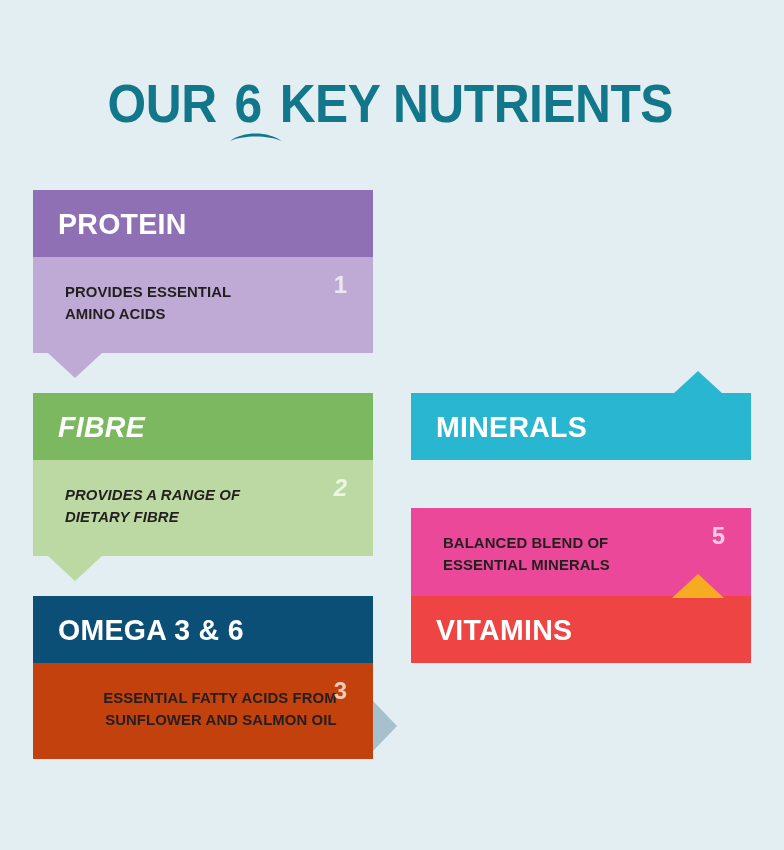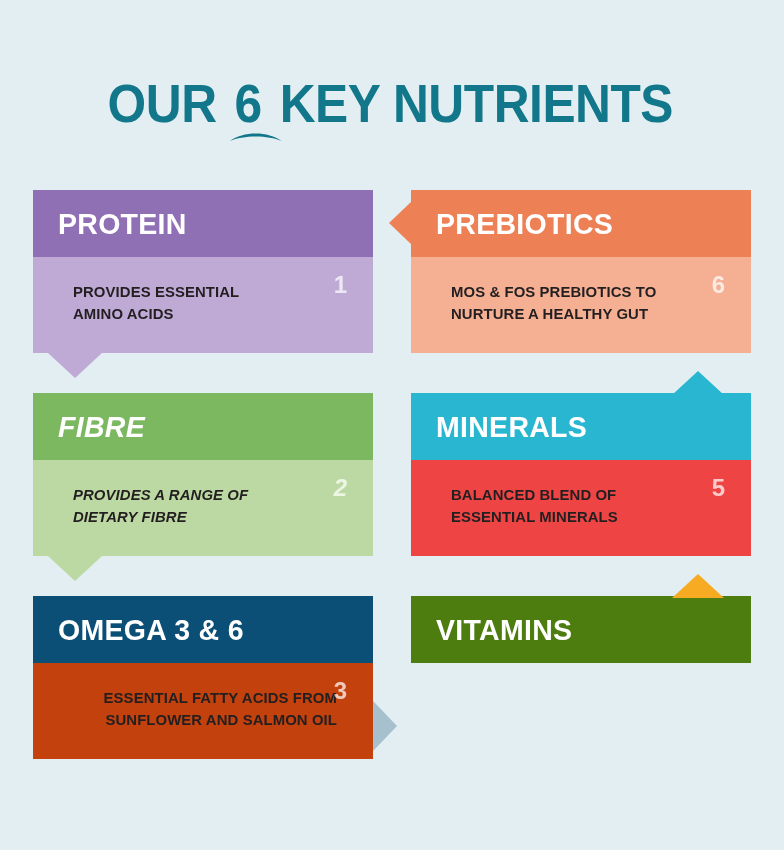--- a/index.html
+++ b/index.html
@@ -56,21 +56,21 @@
     font-size:30px;
     color:#ffffff;
     letter-spacing:0.3px;
     transform:scaleX(0.95);
     transform-origin:left center;
     white-space:nowrap;
   }
   .card .body {
     position:relative;
     height:96px;
-    padding:24px 25px 0 40px;
+    padding:24px 25px 0 32px;
   }
   .card .body .desc {
     font-weight:bold;
     font-size:15.5px;
     line-height:1.42;
     letter-spacing:0.1px;
     color:#231f20;
     transform:scaleX(0.96);
     transform-origin:left top;
     white-space:pre-line;
@@ -141,69 +141,58 @@
         <span class="htxt">PROTEIN</span>
       </div>
       <div class="body" style="background:#bfaad6;">
         <div class="desc">PROVIDES ESSENTIAL
 AMINO ACIDS</div>
         <div class="num">1</div>
         <span class="tab-down" style="border-top:25px solid #bfaad6;"></span>
       </div>
     </div>
 
-    <div class="card" style="left:411px; top:190px; width:340px;">
-      <div class="head" style="background:#ed8055;">
-        <span class="htxt">PREBIOTICS</span>
-        <span class="tab-left" style="border-right:23px solid #ed8055;"></span>
-      </div>
-      <div class="body" style="background:#f5b094;">
-        <div class="desc">MOS &amp; FOS PREBIOTICS TO
-NURTURE A HEALTHY GUT</div>
-        <div class="num">6</div>
-      </div>
-    </div>
 
     <div class="card" style="left:33px; top:393px; width:340px;font-style:italic;">
       <div class="head" style="background:#7cb860;">
         <span class="htxt">FIBRE</span>
       </div>
       <div class="body" style="background:#bdd9a3;">
         <div class="desc">PROVIDES A RANGE OF
 DIETARY FIBRE</div>
         <div class="num">2</div>
         <span class="tab-down" style="border-top:25px solid #bdd9a3;"></span>
       </div>
     </div>
 
     <div class="card" style="left:411px; top:393px; width:340px;border-radius:20px;">
       <div class="head" style="background:#29b6d0;">
         <span class="htxt">MINERALS</span>
         <span class="tab-up" style="border-bottom:24px solid #29b6d0;"></span>
       </div>
-      <div class="body" style="background:#ef4444;">
+      <div class="body" style="background:#ec4899;margin-top:48px;">
         <div class="desc">BALANCED BLEND OF
 ESSENTIAL MINERALS</div>
         <div class="num">5</div>
       </div>
     </div>
 
     <div class="card" style="left:33px; top:596px; width:340px;text-align:right;">
       <div class="head" style="background:#0b4f76;">
         <span class="htxt">OMEGA 3 &amp; 6</span>
       </div>
       <div class="body" style="background:#c2410c;">
         <div class="desc">ESSENTIAL FATTY ACIDS FROM
 SUNFLOWER AND SALMON OIL</div>
         <div class="num">3</div>
         <span class="tab-right" style="border-left:24px solid #a7c0cd;"></span>
       </div>
     </div>
 
     <div class="card" style="left:411px; top:596px; width:340px;">
-      <div class="head" style="background:#4d7c0f;">
+      <div class="head" style="background:#ef4444;">
         <span class="htxt">VITAMINS</span>
         <span class="tab-up" style="border-bottom:24px solid #f7ab23;"></span>
       </div>
     </div>
 
   </div>
 </div>
 
 </body></html>

